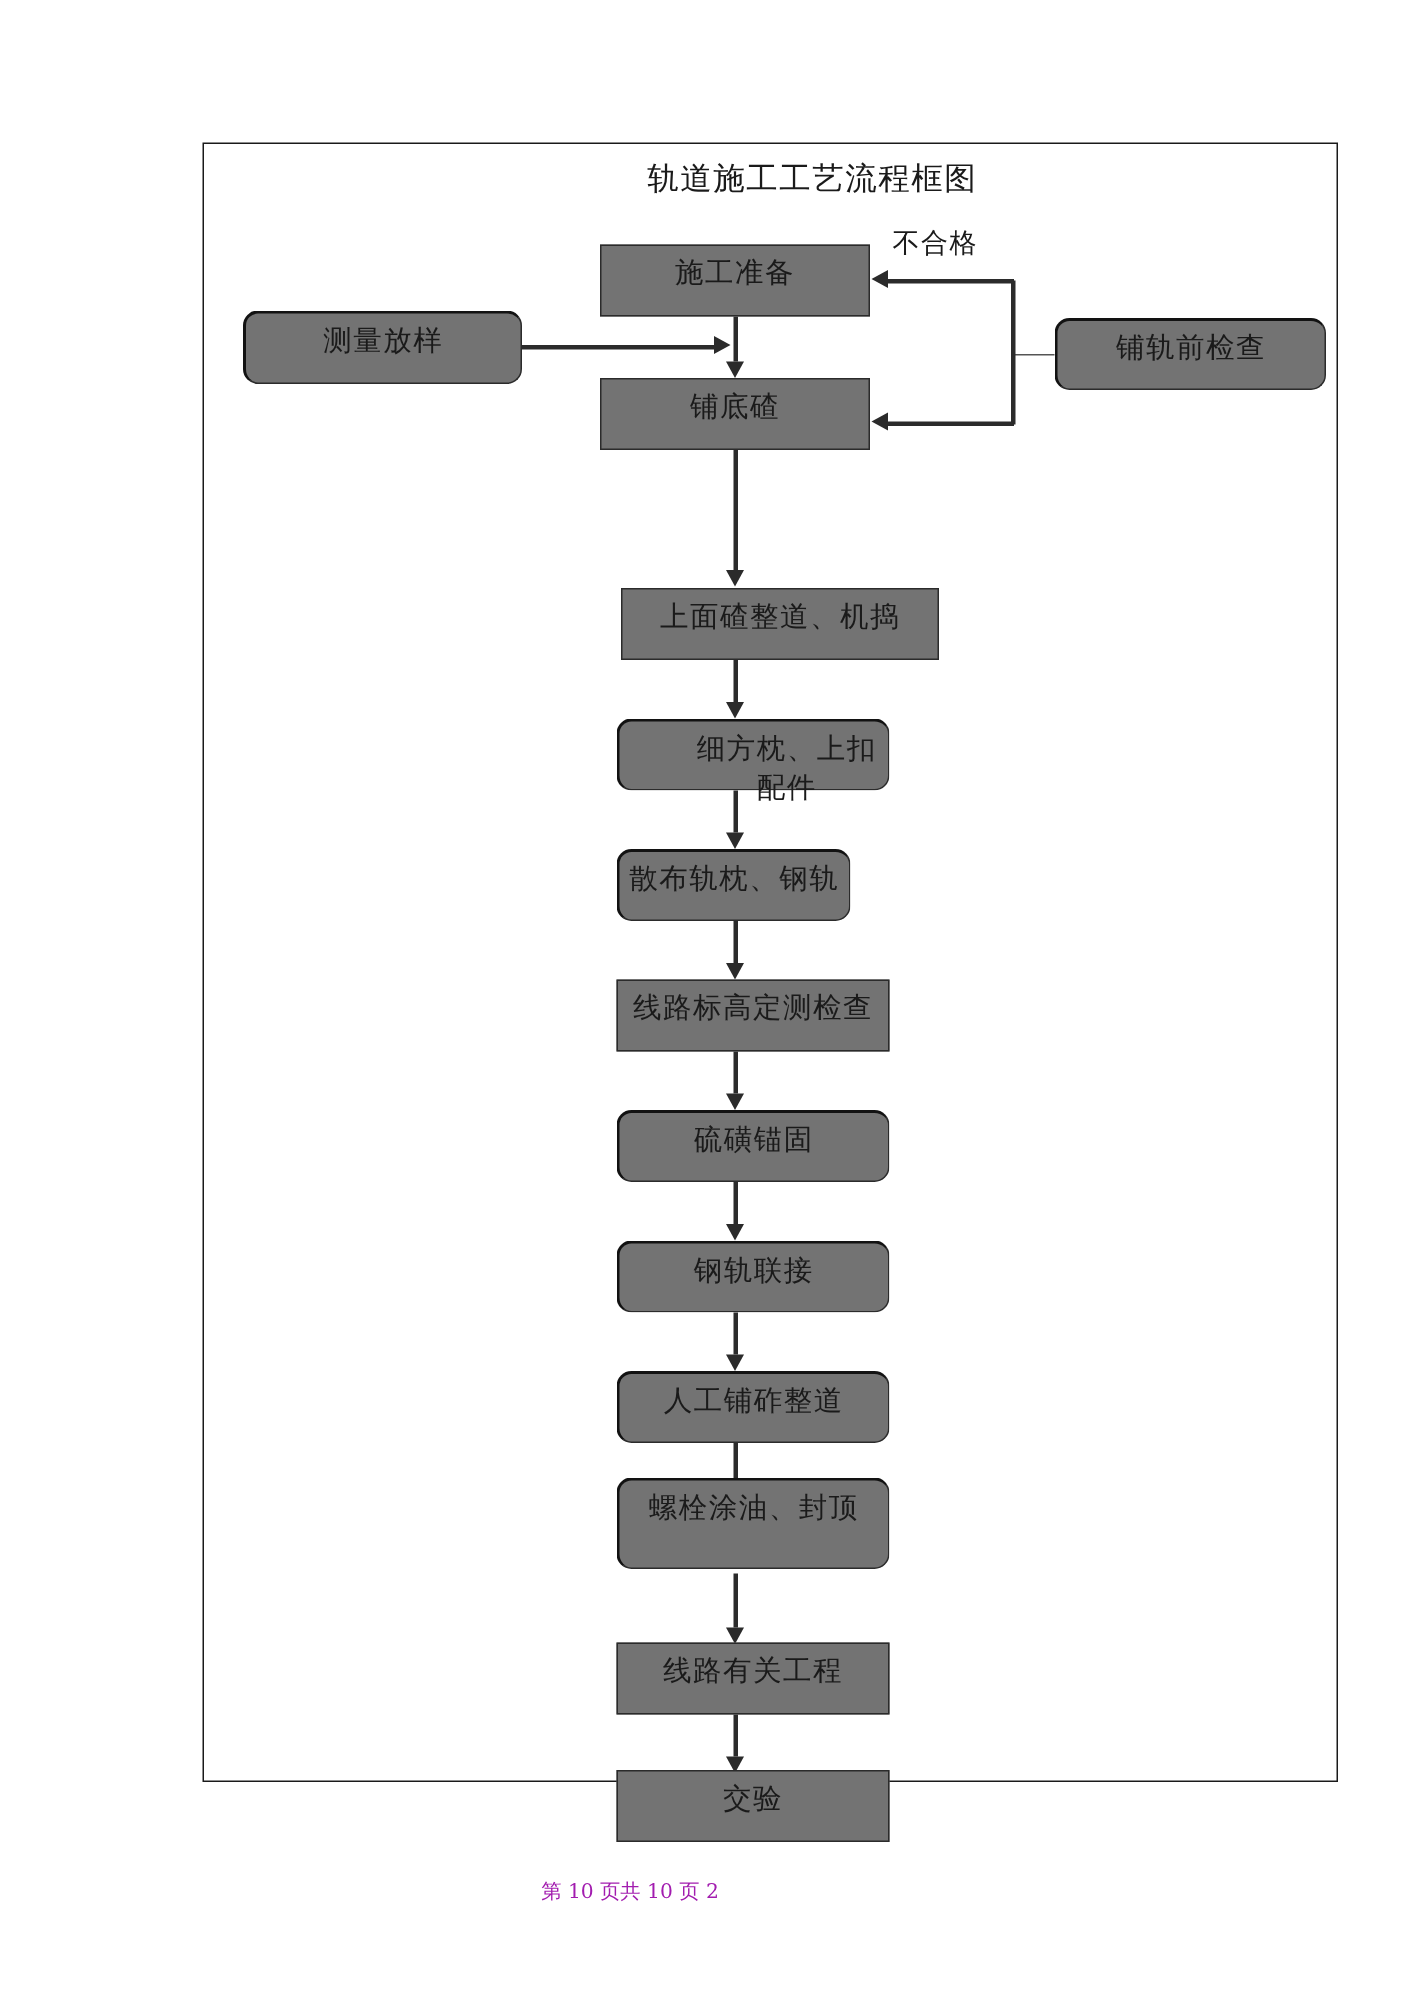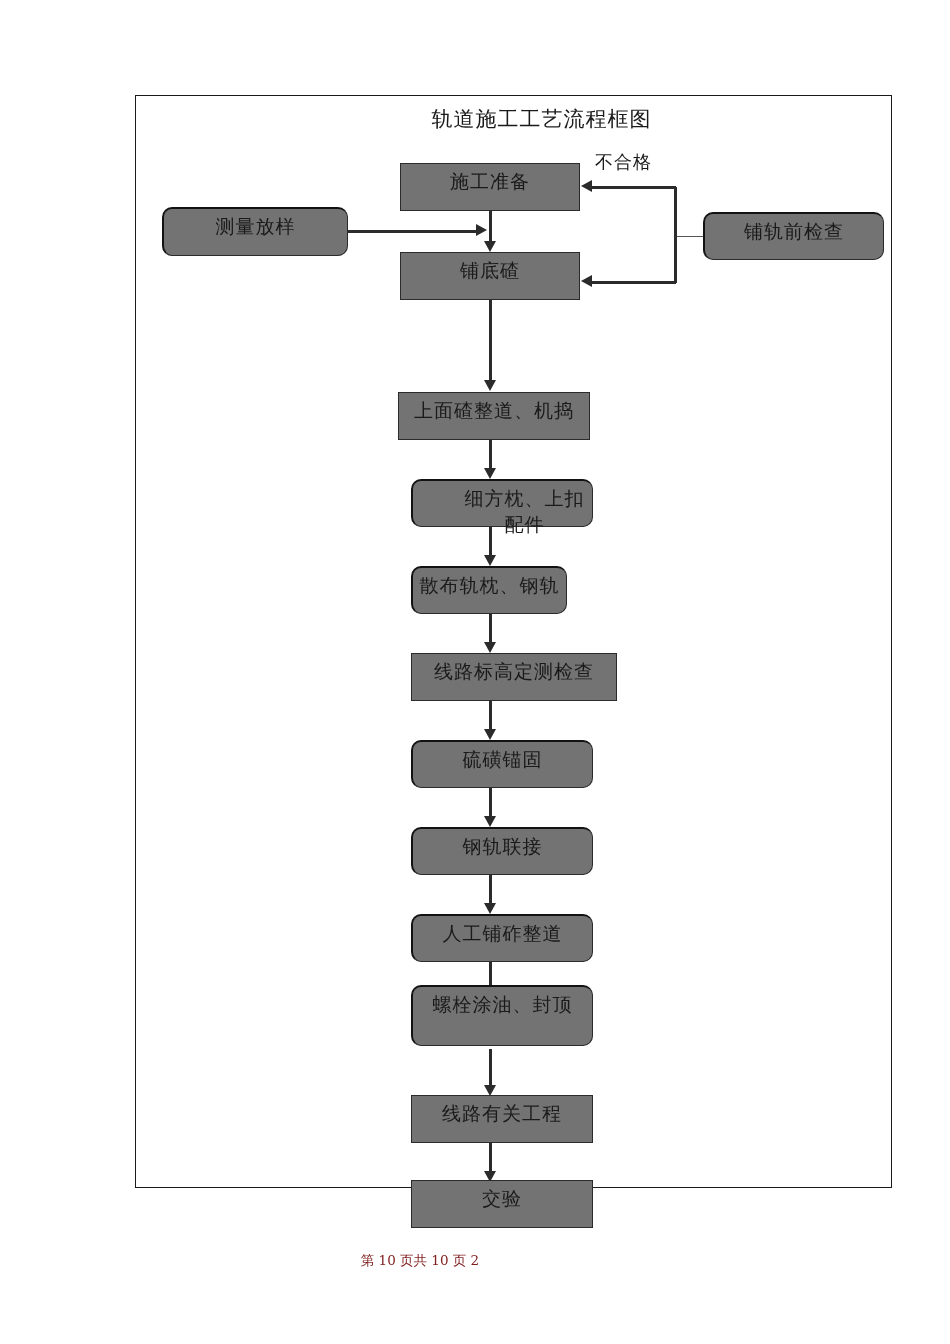--- a/index.html
+++ b/index.html
@@ -91,21 +91,21 @@
     font-family:"DejaVu Serif","Liberation Serif",serif;
     z-index:4;
   }
 
   .footer{
     position:absolute;
     left:0;top:1252px;
     width:840px;
     text-align:center;
     font-size:13.5px;
-    color:#7f1d1d;
+    color:#a21caf;
     font-family:"DejaVu Serif","Liberation Serif",serif;
   }
 </style>
 </head>
 <body>
 
 <div class="page">
 
   <div class="frame"></div>
 
@@ -133,36 +133,36 @@
   <div class="arrow-left" style="left:581px;top:180px;"></div>
 
   <div class="hline" style="left:592px;top:281px;width:84px;"></div>
   <div class="arrow-left" style="left:581px;top:275px;"></div>
 
   <div class="edge-label" style="left:595px;top:150px;font-family:Liberation Mono, monospace;">不合格</div>
 
   <div class="vline" style="left:489px;top:300px;height:80px;"></div>
   <div class="arrow-down" style="left:483.5px;top:380px;"></div>
 
-  <div class="box" style="left:398px;top:392px;width:192px;height:48px;">上面碴整道、机捣</div>
+  <div class="box" style="left:414px;top:392px;width:212px;height:48px;">上面碴整道、机捣</div>
 
   <div class="vline" style="left:489px;top:440px;height:28px;"></div>
   <div class="arrow-down" style="left:483.5px;top:468px;"></div>
 
   <div class="box heavy" style="left:411px;top:479px;width:182px;height:48px;padding-left:44px;">细方枕、上扣配件</div>
 
   <div class="vline" style="left:489px;top:527px;height:28px;"></div>
   <div class="arrow-down" style="left:483.5px;top:555px;"></div>
 
   <div class="box heavy" style="left:411px;top:566px;width:156px;height:48px;">散布轨枕、钢轨</div>
 
   <div class="vline" style="left:489px;top:614px;height:28px;"></div>
   <div class="arrow-down" style="left:483.5px;top:642px;"></div>
 
-  <div class="box" style="left:411px;top:653px;width:206px;height:48px;">线路标高定测检查</div>
+  <div class="box" style="left:411px;top:653px;width:182px;height:48px;">线路标高定测检查</div>
 
   <div class="vline" style="left:489px;top:701px;height:28px;"></div>
   <div class="arrow-down" style="left:483.5px;top:729px;"></div>
 
   <div class="box heavy" style="left:411px;top:740px;width:182px;height:48px;">硫磺锚固</div>
 
   <div class="vline" style="left:489px;top:788px;height:28px;"></div>
   <div class="arrow-down" style="left:483.5px;top:816px;"></div>
 
   <div class="box heavy" style="left:411px;top:827px;width:182px;height:48px;">钢轨联接</div>

